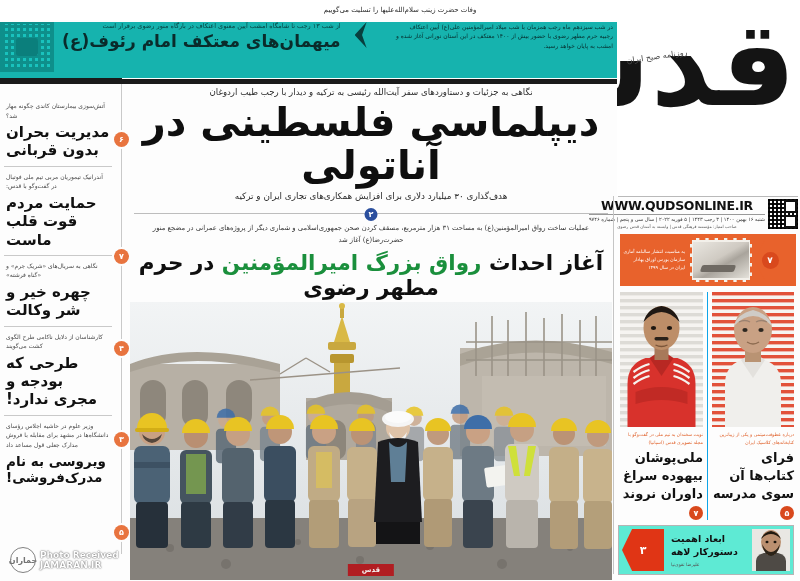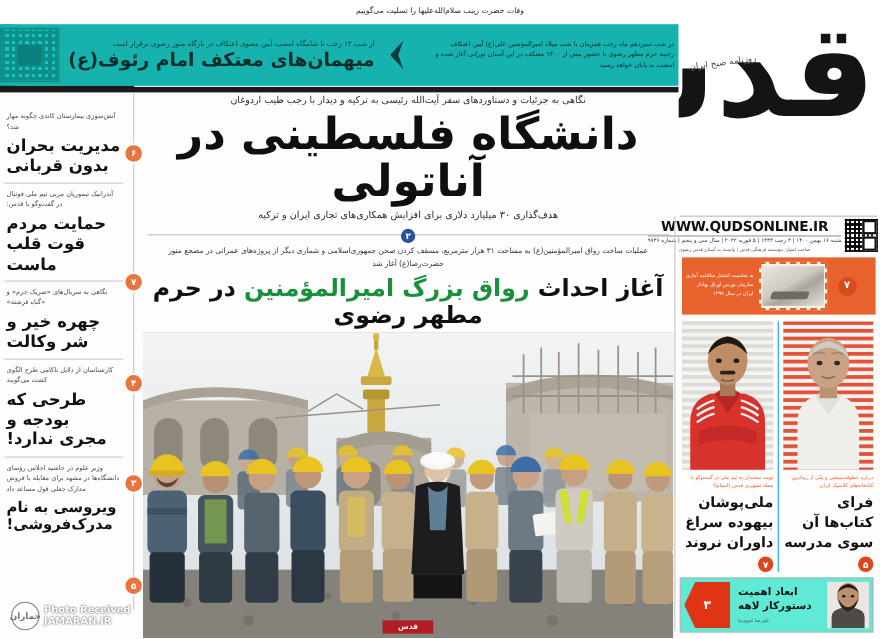--- a/index.html
+++ b/index.html
@@ -39,21 +39,21 @@
   }
 
   
   .teal-banner {
     position: absolute;
     top: 22px; left: 0;
     width: 617px; height: 56px;
     background: #16b3ae;
     display: flex;
     flex-direction: row;
-    align-items: center;
+    align-items: flex-start;
   }
   .teal-banner::after {
     content: "";
     position: absolute;
     left: 0; bottom: -6px;
     width: 617px; height: 5px;
     background: #1a1a1a;
   }
 
   
@@ -666,21 +666,21 @@
       <div class="sb-kicker">وزیر علوم در حاشیه اجلاس رؤسای دانشگاه‌ها در مشهد برای مقابله با فروش مدارک جعلی قول مساعد داد</div>
       <div class="sb-title small">ویروسی به نام مدرک‌فروشی!</div>
     </div>
 
   </div>
 
   <div class="main-col">
 
     <div class="lead-block">
       <div class="lead-kicker">نگاهی به جزئیات و دستاوردهای سفر آیت‌الله رئیسی به ترکیه و دیدار با رجب طیب اردوغان</div>
-      <div class="lead-title">دانشگاه فلسطینی در آناتولی</div>
+      <div class="lead-title">دیپلماسی فلسطینی در آناتولی</div>
       <div class="lead-sub">هدف‌گذاری ۳۰ میلیارد دلاری برای افزایش همکاری‌های تجاری ایران و ترکیه</div>
       <div class="lead-rule">
         <span class="pagedot">۲</span>
       </div>
     </div>
 
     <div class="second-block">
       <div class="second-kicker">عملیات ساخت رواق امیرالمؤمنین(ع) به مساحت ۳۱ هزار مترمربع، مسقف کردن صحن جمهوری‌اسلامی و شماری دیگر از پروژه‌های عمرانی در مضجع منور حضرت‌رضا(ع) آغاز شد</div>
       <div class="second-title">
         <span>آغاز احداث</span>

